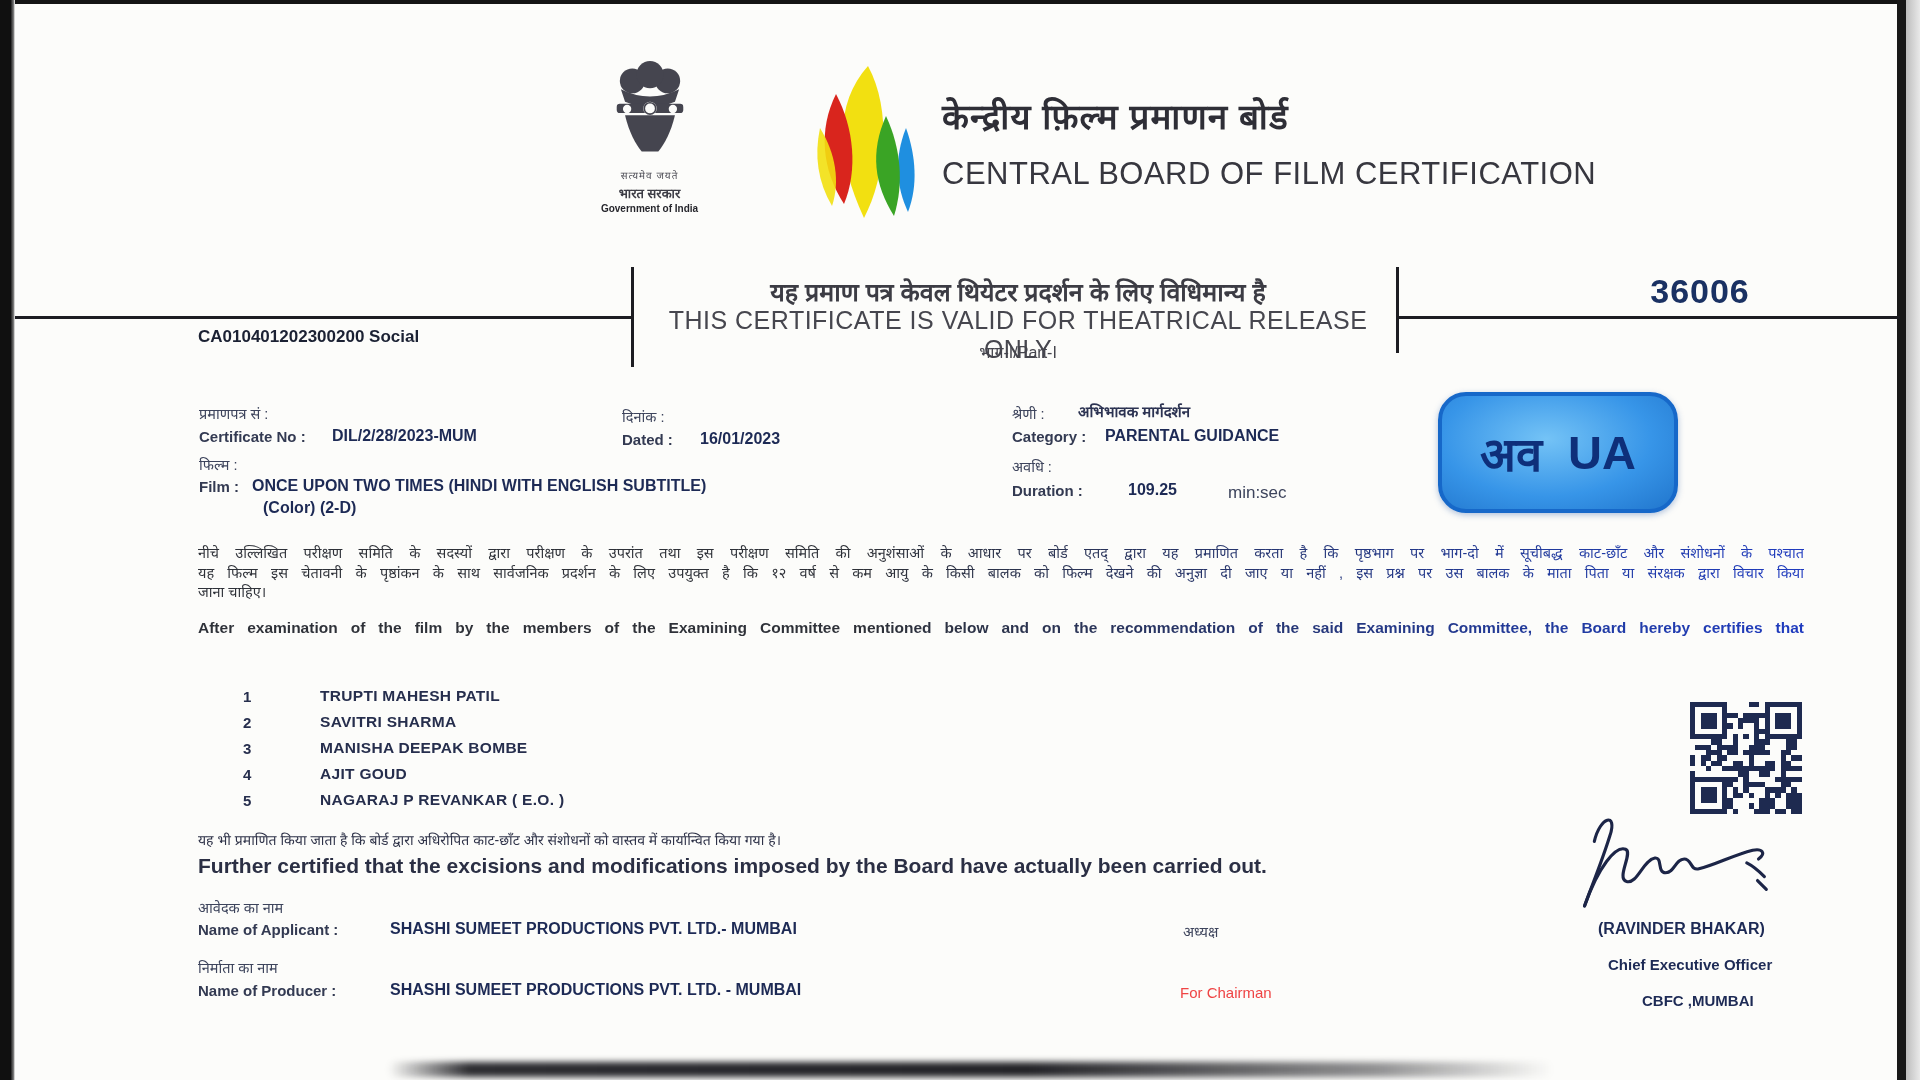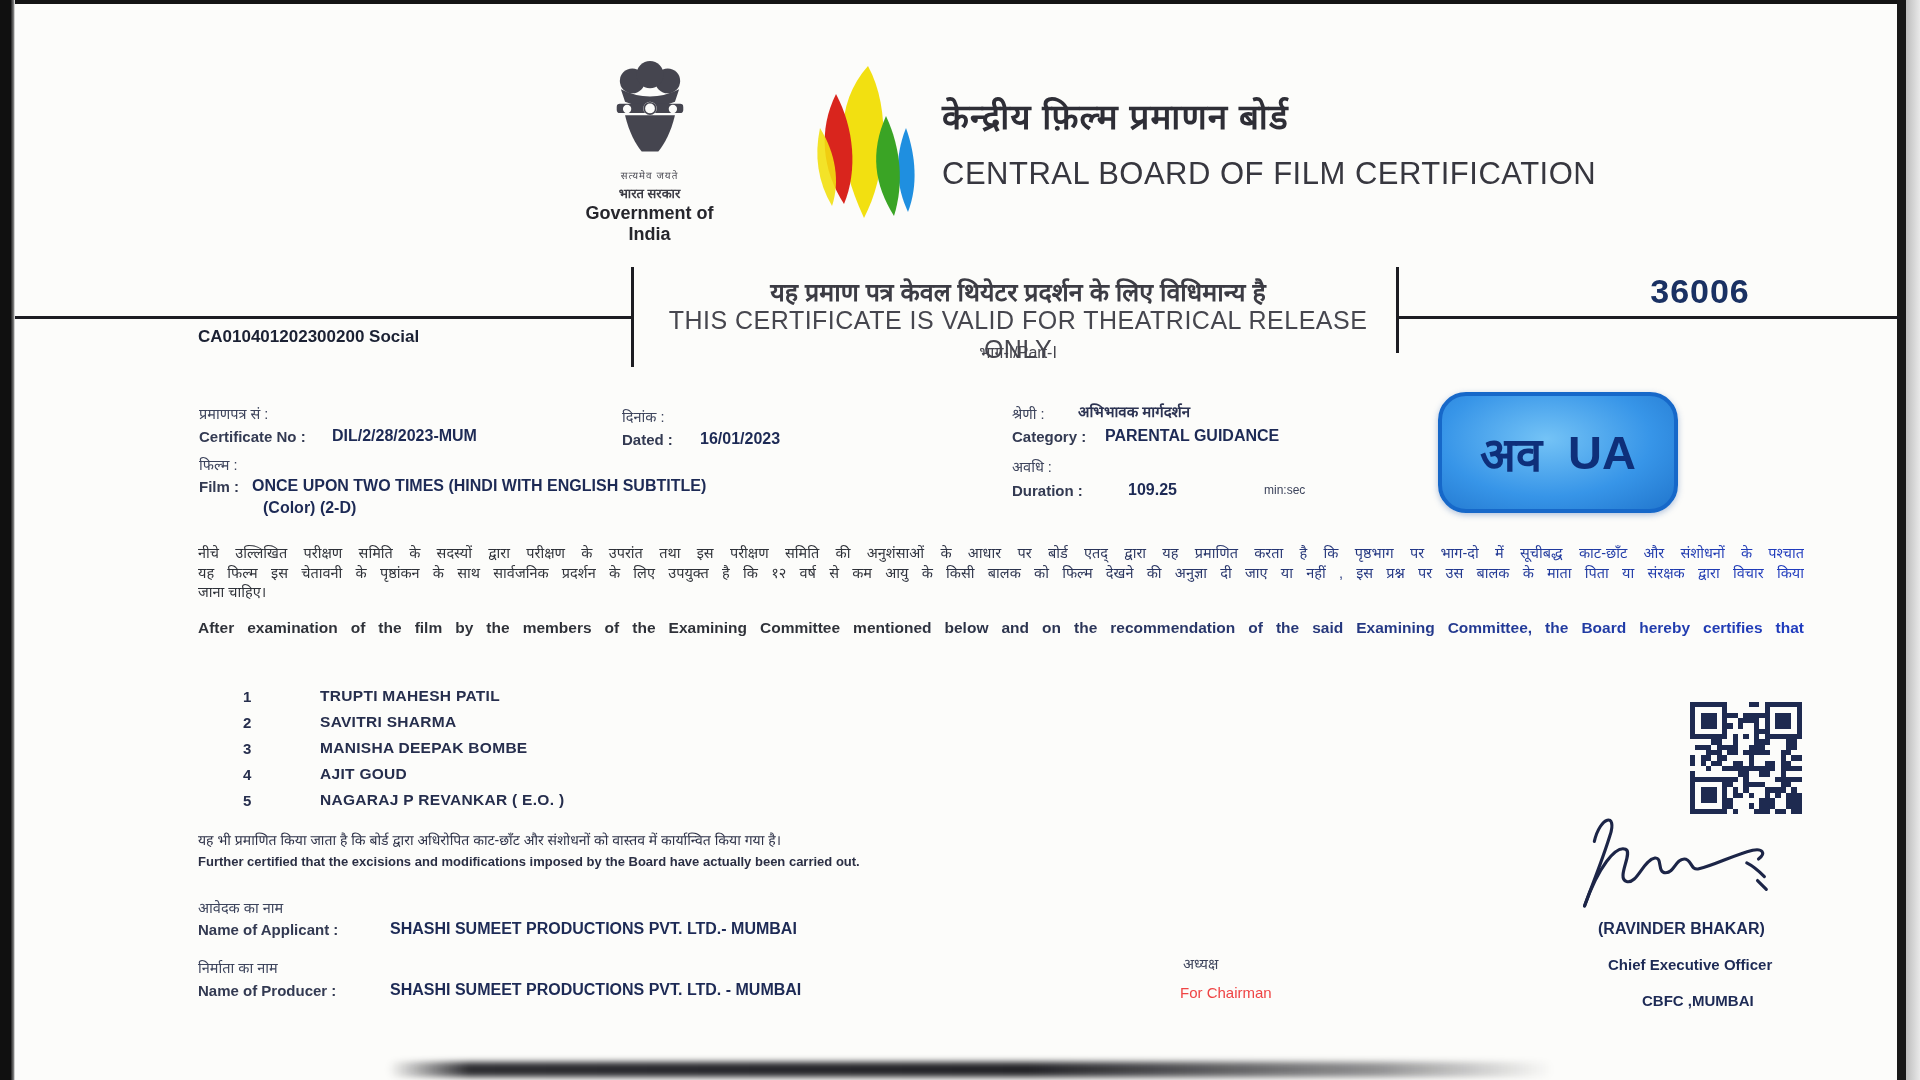--- a/index.html
+++ b/index.html
@@ -12,21 +12,21 @@
   .edge-left{left:0;top:0;width:15px;height:1080px;background:linear-gradient(90deg,#101010 70%,#7a7a7a 90%,#fcfcfa);}
   .edge-right{left:1897px;top:0;width:9px;height:1080px;background:#181818;}
   .edge-right-outer{left:1906px;top:0;width:14px;height:1080px;background:linear-gradient(90deg,#bdbdbd,#e9e9e9);}
   .bottom-smear{left:388px;top:1062px;width:1165px;height:15px;border-radius:9px;filter:blur(3px);
       background:linear-gradient(90deg,rgba(15,15,20,0) 0%,rgba(15,15,20,.88) 7%,rgba(15,15,20,.92) 55%,rgba(15,15,20,.45) 85%,rgba(15,15,20,0) 100%);}
 
   
   .emblem-wrap{left:572px;top:58px;width:155px;text-align:center;}
   .emblem-motto{font-size:10px;color:#4c4c55;letter-spacing:1px;margin-top:2px;}
   .emblem-hi{font-size:13px;color:#3c3c45;font-weight:700;margin-top:2px;}
-  .emblem-en{font-size:18px;color:#26262c;font-weight:700;margin-top:1px;}
+  .emblem-en{font-size:10px;color:#26262c;font-weight:700;margin-top:1px;}
   .org-title-hi{left:942px;top:92px;font-size:35px;font-weight:700;color:#2e2e36;letter-spacing:1px;}
   .org-title-en{left:942px;top:156px;font-size:31px;font-weight:400;color:#37373f;letter-spacing:.5px;}
 
   
   .rule{background:#1d1d22;}
   .v-hi{left:640px;top:274px;width:756px;text-align:center;font-size:25px;color:#3c3c44;font-weight:600;}
   .v-en{left:640px;top:306px;width:756px;text-align:center;font-size:25px;color:#46464e;letter-spacing:.5px;}
   .v-part{left:640px;top:341px;width:756px;text-align:center;font-size:16px;color:#45454d;}
   .cert-top-no{left:1560px;top:272px;width:280px;text-align:center;font-size:34px;font-weight:700;color:#1a3163;letter-spacing:1px;}
   .serial{left:198px;top:327px;font-size:17px;font-weight:700;color:#1b2133;}
@@ -129,21 +129,21 @@
   <div class="abs val" style="left:263px;top:499px;text-align:center;">(Color) (2-D)</div>
 
   <div class="abs lbl-hi" style="left:1012px;top:403px;">श्रेणी :</div>
   <div class="abs" style="left:1078px;top:401px;font-size:15px;font-weight:700;color:#2c3352;">अभिभावक मार्गदर्शन</div>
   <div class="abs lbl-en" style="left:1012px;top:428px;">Category :</div>
   <div class="abs val" style="left:1105px;top:427px;">PARENTAL GUIDANCE</div>
 
   <div class="abs lbl-hi" style="left:1012px;top:456px;">अवधि  :</div>
   <div class="abs lbl-en" style="left:1012px;top:482px;">Duration   :</div>
   <div class="abs val" style="left:1128px;top:481px;">109.25</div>
-  <div class="abs" style="left:1228px;top:483px;font-size:12px;color:#3d445c;margin-left:36px;">min:sec</div>
+  <div class="abs" style="left:1228px;top:483px;font-size:17px;color:#3d445c;">min:sec</div>
 
   <div class="abs badge">
     <span>अव</span>
     <span>UA</span>
   </div>
 
   <div class="abs para para-hi" style="top:544px;">
     <div class="ink-fade jl">नीचे उल्लिखित परीक्षण समिति के सदस्यों द्वारा परीक्षण  के  उपरांत तथा इस परीक्षण समिति की अनुशंसाओं के आधार पर  बोर्ड एतद् द्वारा यह प्रमाणित करता है  कि पृष्ठभाग पर भाग-दो  में सूचीबद्ध  काट-छाँट और संशोधनों के पश्चात</div>
     <div class="ink-fade jl">यह फिल्म इस चेतावनी के पृष्ठांकन के साथ सार्वजनिक प्रदर्शन के लिए उपयुक्त है कि १२ वर्ष से कम आयु के किसी बालक को फिल्म देखने की अनुज्ञा दी जाए या नहीं , इस प्रश्न पर उस बालक के माता पिता या संरक्षक द्वारा विचार किया</div>
     <div class="ink-fade">जाना चाहिए।</div>
@@ -406,38 +406,38 @@
       <i style="left:64px;top:106.66666666666666px;width:5.333333333333333px;height:5.333333333333333px"></i>
       <i style="left:69.33333333333333px;top:106.66666666666666px;width:5.333333333333333px;height:5.333333333333333px"></i>
       <i style="left:74.66666666666666px;top:106.66666666666666px;width:5.333333333333333px;height:5.333333333333333px"></i>
       <i style="left:85.33333333333333px;top:106.66666666666666px;width:5.333333333333333px;height:5.333333333333333px"></i>
       <i style="left:90.66666666666666px;top:106.66666666666666px;width:5.333333333333333px;height:5.333333333333333px"></i>
       <i style="left:101.33333333333333px;top:106.66666666666666px;width:5.333333333333333px;height:5.333333333333333px"></i>
       <i style="left:106.66666666666666px;top:106.66666666666666px;width:5.333333333333333px;height:5.333333333333333px"></i>
     </div>
 
   <div class="abs" style="left:198px;top:830px;font-size:14px;color:#2e3248;">यह भी प्रमाणित किया जाता है कि बोर्ड द्वारा अधिरोपित काट-छाँट और संशोधनों  को वास्तव में कार्यान्वित किया गया है।</div>
-  <div class="abs" style="left:198px;top:854px;font-size:13px;font-weight:600;color:#2b2f44;">Further certified that the excisions and modifications imposed by the Board have actually been carried out.</div>
+  <div class="abs" style="left:198px;top:854px;font-size:21px;font-weight:600;color:#2b2f44;">Further certified that the excisions and modifications imposed by the Board have actually been carried out.</div>
 
   <svg class="abs sig-svg" viewBox="0 0 220 110">
     <g fill="none" stroke="#1c2547" stroke-width="3.2" stroke-linecap="round">
       <path d="M30,36 C36,10 54,6 46,30 C38,56 28,80 20,102"></path>
       <path d="M20,102 C34,62 52,40 62,44 C70,47 52,74 63,77 C74,80 80,55 92,53 C100,52 94,68 103,68 C112,68 113,54 122,54 C130,54 128,66 137,64 C154,60 172,50 192,45 C202,43 206,48 198,54"></path>
       <path d="M186,58 C192,61 198,66 204,72"></path>
       <path d="M197,76 L206,85"></path>
     </g>
   </svg>
 
   <div class="abs lbl-hi" style="left:198px;top:897px;">आवेदक का नाम</div>
   <div class="abs lbl-en" style="left:198px;top:921px;">Name of Applicant :</div>
   <div class="abs val" style="left:390px;top:920px;">SHASHI SUMEET PRODUCTIONS PVT. LTD.- MUMBAI</div>
 
   <div class="abs lbl-hi" style="left:198px;top:957px;">निर्माता का नाम</div>
   <div class="abs lbl-en" style="left:198px;top:982px;">Name of Producer :</div>
   <div class="abs val" style="left:390px;top:981px;">SHASHI SUMEET PRODUCTIONS PVT. LTD. - MUMBAI</div>
 
-  <div class="abs lbl-hi" style="left:1183px;top:921px;margin-top:32px;">अध्यक्ष</div>
+  <div class="abs lbl-hi" style="left:1183px;top:921px;">अध्यक्ष</div>
   <div class="abs" style="left:1180px;top:984px;font-size:15px;color:#ef4444;">For Chairman</div>
   <div class="abs sig-name">(RAVINDER BHAKAR)</div>
   <div class="abs sig-title">Chief Executive Officer</div>
   <div class="abs sig-org">CBFC ,MUMBAI</div>
 
 </div>
 
 </body></html>

